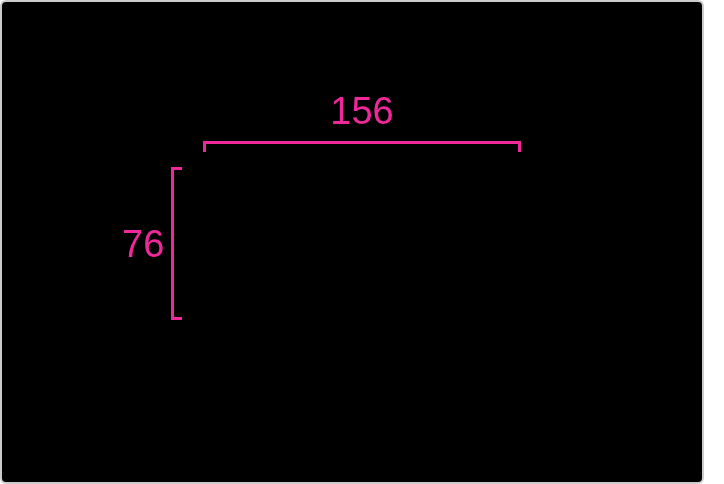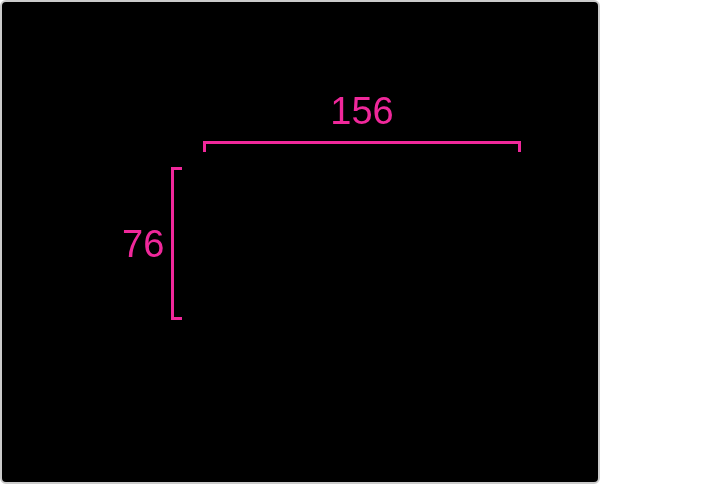--- a/index.html
+++ b/index.html
@@ -11,21 +11,21 @@
     --canvas-bg: #000000;
     --canvas-border: #CBCBCB;
   }
   * { margin: 0; padding: 0; box-sizing: border-box; }
   html, body {
     background: #ffffff;
     font-family: "Liberation Sans", "DejaVu Sans", sans-serif;
   }
   .canvas {
     position: relative;
-    width: 600px;
+    width: 704px;
     height: 484px;
     background: var(--canvas-bg);
     border: 2px solid var(--canvas-border);
     border-radius: 6px;
     overflow: hidden;
   }
 
   
   .bounds {
     position: absolute;

